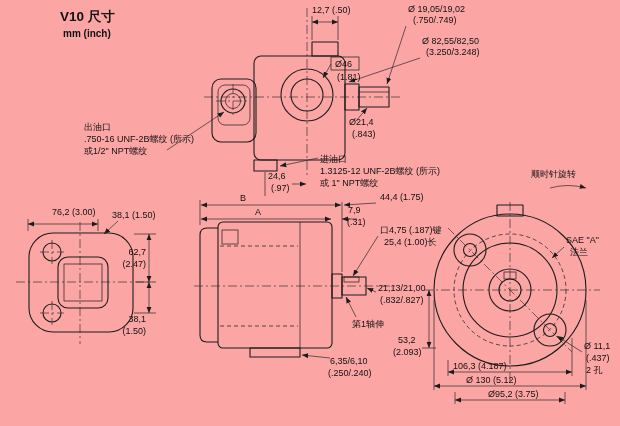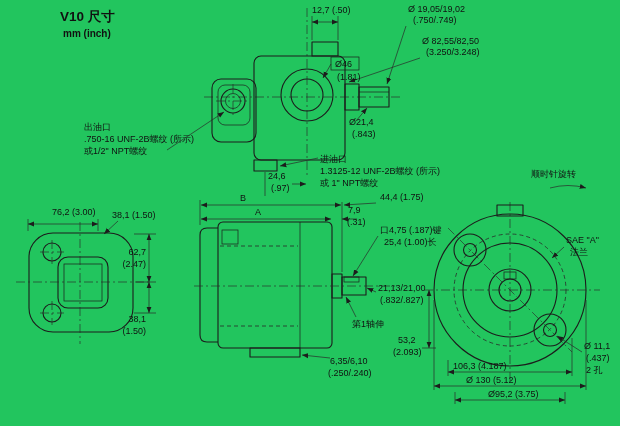--- a/index.html
+++ b/index.html
@@ -1,16 +1,16 @@
 <!DOCTYPE html>
 <html><head>
 <meta charset="utf-8">
 <style>
   html,body { margin:0; padding:0; background:#ffffff; }
-  .canvas { position:relative; width:620px; height:426px; background:#22c55e; overflow:hidden;
+  .canvas { position:relative; width:620px; height:426px; background:#fca5a5; overflow:hidden;
             font-family:"Liberation Sans","DejaVu Sans",sans-serif; }
   svg { display:block; }
   .o { fill:none; stroke:#1c1c1c; stroke-width:1.1; stroke-linejoin:round; }
   .t { fill:none; stroke:#1c1c1c; stroke-width:0.7; }
   .c { fill:none; stroke:#2a2a2a; stroke-width:0.65; stroke-dasharray:9 3 2 3; }
   .d { fill:none; stroke:#2a2a2a; stroke-width:0.7; }
   .h { fill:none; stroke:#2a2a2a; stroke-width:0.8; stroke-dasharray:4 3; }
   text { font-family:"Liberation Sans","DejaVu Sans",sans-serif; font-size:9px; fill:#111111; }
   .ttl { font-size:13.5px; font-weight:bold; }
   .sub { font-size:10px; font-weight:bold; }

